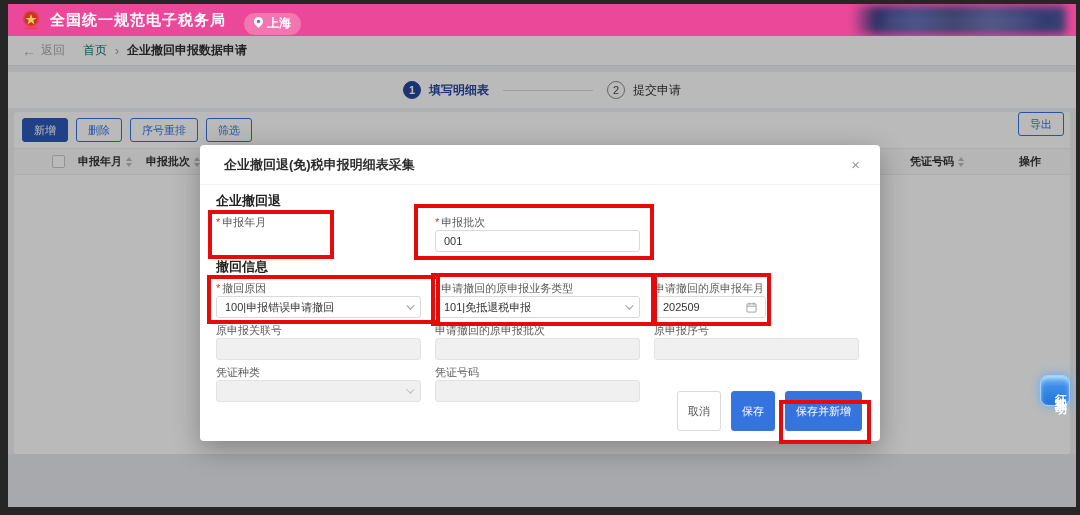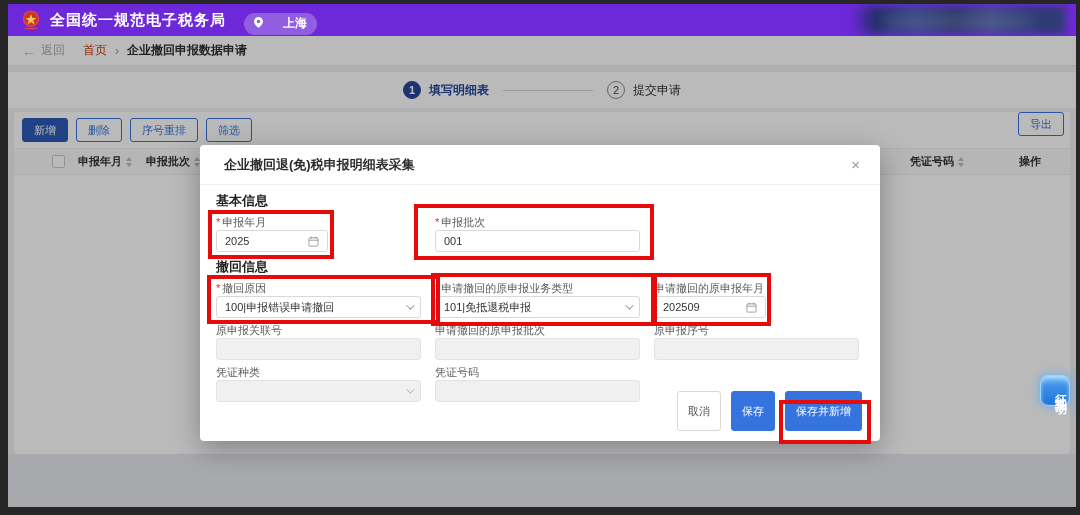--- a/index.html
+++ b/index.html
@@ -1,35 +1,35 @@
 <!DOCTYPE html>
 <html><head>
 <meta charset="utf-8">
 <style>
   * { margin:0; padding:0; box-sizing:border-box; }
   html,body { width:1080px; height:515px; overflow:hidden; }
   body { background:#262626; font-family:"Liberation Sans","DejaVu Sans",sans-serif; position:relative; }
   .page { position:absolute; left:8px; top:4px; width:1068px; height:503px; background:#eef0f3; overflow:hidden; }
 
   
-  .topbar { position:absolute; left:0; top:0; width:100%; height:32px; background:#6d28d9; display:flex; align-items:center; padding:0 12px; z-index:4; overflow:hidden; }
+  .topbar { position:absolute; left:0; top:0; width:100%; height:32px; background:#ec4899; display:flex; align-items:center; padding:0 12px; z-index:4; overflow:hidden; }
   .brand { display:flex; align-items:center; gap:8px; }
   .emblem { display:inline-flex; width:22px; height:22px; }
   .app-title { color:#fff; font-size:15px; font-weight:700; letter-spacing:1px; }
-  .loc-pill { margin-left:10px; display:inline-flex; align-items:center; gap:20px; background:rgba(255,255,255,.25); border-radius:999px; padding:2px 10px 3px; color:#fff; font-size:12px; font-weight:700;margin-top:8px; }
+  .loc-pill { margin-left:10px; display:inline-flex; align-items:center; gap:4px; background:rgba(255,255,255,.25); border-radius:999px; padding:2px 10px 3px; color:#fff; font-size:12px; font-weight:700;margin-top:8px; }
   .smudge { position:absolute; right:10px; top:2px; width:215px; height:28px; border-radius:4px; filter:blur(4px);
     background:linear-gradient(90deg, rgba(36,66,140,0) 0%, #1d2f60 12%, #32477f 30%, #24365f 48%, #3a4c7e 65%, #273a6e 82%, #2e3f6f 100%);
     opacity:.95; }
   .smudge:after { content:""; position:absolute; left:15%; top:40%; width:70%; height:30%; background:rgba(160,170,195,.35); filter:blur(6px); }
 
   
   .crumbbar { position:absolute; left:0; top:32px; width:100%; height:30px; background:#fff; border-bottom:1px solid #e6e6e6; display:flex; align-items:center; padding:0 14px; font-size:12px; gap:8px; }
   .back { color:#a9a9a9; display:inline-flex; align-items:center; gap:5px; margin-right:10px; cursor:pointer; }
   .back .arr { font-size:14px; }
-  .crumb-home { color:#c2410c; text-decoration:none; cursor:pointer; }
+  .crumb-home { color:#0f766e; text-decoration:none; cursor:pointer; }
   .crumb-sep { color:#9a9a9a; }
   .crumb-cur { color:#2f2f2f; font-weight:700;text-align:right; }
 
   
   .steps-strip { position:absolute; left:0; top:68px; width:100%; height:36px; background:#fff; display:flex; align-items:center; justify-content:center; }
   .steps { display:flex; align-items:center; gap:8px; }
   .step-circle { width:18px; height:18px; border-radius:50%; display:inline-flex; align-items:center; justify-content:center; font-size:11px; color:#444; border:1px solid #8a8a8a; background:#fff; }
   .step-circle.active { background:#26479C; border-color:#26479C; color:#fff; font-weight:700; }
   .step-label { font-size:12px; color:#333; }
   .step-label.active { color:#26479C; font-weight:700;text-align:center; }
@@ -189,35 +189,26 @@
 
   <div class="mask"></div>
 
   <div class="modal">
     <div class="m-head">
       <span class="m-title">企业撤回退(免)税申报明细表采集</span>
       <span class="m-close">×</span>
     </div>
     <div class="m-body">
 
-      <div class="sec-title">基本信息</div>
+      <div class="sec-title">企业撤回退</div>
       <div class="grid">
         <div>
           <div class="f-label">
             <span class="req">*</span>
             <span>申报年月</span>
-          </div>
-          <div class="ctl w-date">
-            <span class="val">2025</span>
-            <svg width="11" height="11" viewBox="0 0 12 12">
-                <rect x="1" y="2" width="10" height="9" rx="1" fill="none" stroke="#999"></rect>
-                <line x1="1" y1="4.6" x2="11" y2="4.6" stroke="#999"></line>
-                <line x1="3.5" y1="0.6" x2="3.5" y2="3" stroke="#999"></line>
-                <line x1="8.5" y1="0.6" x2="8.5" y2="3" stroke="#999"></line>
-              </svg>
           </div>
         </div>
         <div>
           <div class="f-label">
             <span class="req">*</span>
             <span>申报批次</span>
           </div>
           <div class="ctl">
             <span class="val">001</span>
           </div>

